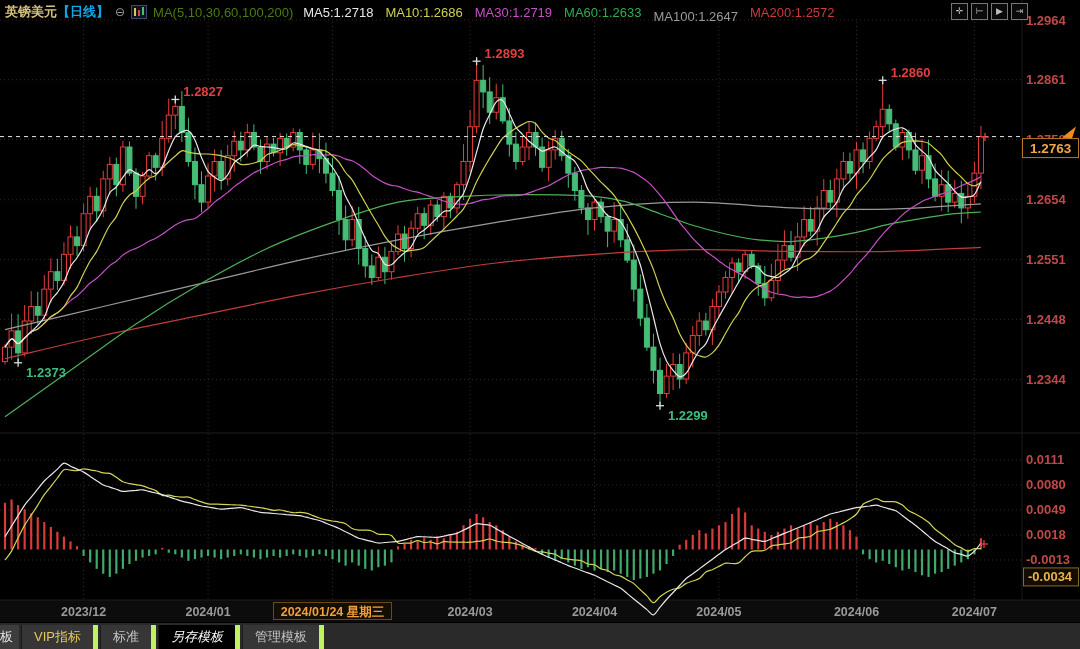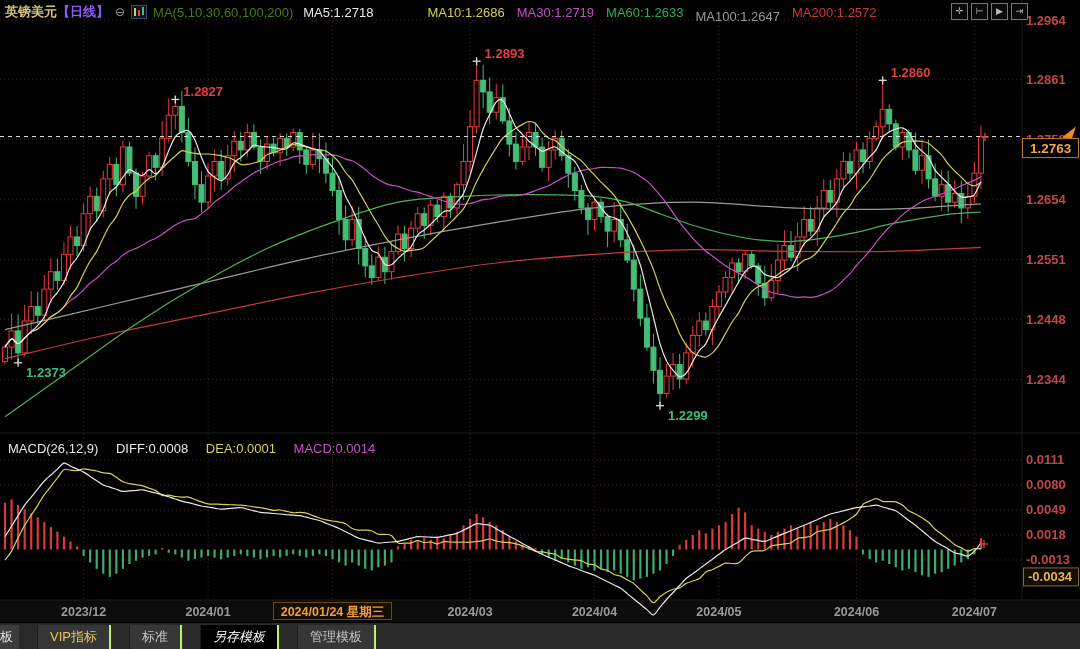--- a/index.html
+++ b/index.html
@@ -3,39 +3,39 @@
 <meta charset="utf-8">
 <style>
   html,body{margin:0;padding:0;background:#000;}
   #stage{position:relative;width:1080px;height:649px;background:#000;overflow:hidden;
          font-family:"Liberation Sans","DejaVu Sans",sans-serif;padding-left:26px;}
   #chart-svg{position:absolute;left:0;top:0;}
   
   #hdr{position:absolute;left:0;top:0;width:948px;height:24px;display:flex;align-items:center;
        font-size:13px;color:#ddd;white-space:nowrap;}
   #hdr .sym{color:#d6c27a;font-weight:bold;margin-left:5px;}
-  #hdr .per{color:#8b5cf6;font-weight:bold;}
+  #hdr .per{color:#0ea5e9;font-weight:bold;}
   #hdr .circ{color:#9a9a9a;margin:0 6px;font-size:12px;}
   #hdr .mini{display:inline-block;width:14px;height:12px;background:#10141f;border:1px solid #3a4a6a;margin-right:6px;position:relative;}
   #hdr .mini i{position:absolute;left:2px;top:2px;width:2px;height:8px;background:#cfd04f;}
   #hdr .mini em{position:absolute;left:6px;top:4px;width:2px;height:6px;background:#e04040;}
   #hdr .mini u{position:absolute;left:10px;top:1px;width:2px;height:8px;background:#45bd76;}
   #hdr .malab{color:#4d7c0f;margin-right:10px;}
   #hdr .leg{margin-right:12px;}
   #tools{position:absolute;right:78px;top:3px;display:flex;gap:3px;}
   .tool{width:15px;height:15px;border:1px solid #777;color:#bbb;font-size:9px;line-height:14px;
         text-align:center;background:#0a0a0a;cursor:pointer;}
   
   #macdhdr{position:absolute;left:8px;top:441px;font-size:13px;white-space:nowrap;color:#e5e5e5;}
   #macdhdr span{margin-right:14px;}
   
   #tabbar{position:absolute;left:0;top:622px;width:1080px;height:27px;background:#2a2a2a;
           border-top:1px solid #000;display:flex;align-items:center;font-size:13px;color:#c5c5c5;}
-  .tab{padding:3px 12px;margin-left:18px;background:#363636;border-left:1px solid #1c1c1c;
-       border-right:2px solid #bef264;cursor:pointer;}
+  .tab{padding:3px 12px;margin-left:2px;background:#363636;border-left:1px solid #1c1c1c;
+       border-right:5px solid #bef264;cursor:pointer;}
   .tab.active{background:#000000;color:#fff;font-style:italic;}
   .tab.vip{color:#e8c85a;}
   .tab-partial{padding:3px 6px 3px 0;background:#3d3d3d;color:#e5e5e5;cursor:pointer;}
 </style>
 </head>
 <body>
 
 <div id="stage">
 
   <svg id="chart-svg" width="1080" height="649" viewBox="0 0 1080 649">
@@ -574,40 +574,34 @@
     <span class="sym">英镑美元</span>
     <span class="per">【日线】</span>
     <span class="circ">⊖</span>
     <span class="mini">
         <i></i>
         <em></em>
         <u></u>
       </span>
     <span class="malab">MA(5,10,30,60,100,200)</span>
     <span class="leg" style="color: rgb(232, 232, 232);">MA5:1.2718</span>
-    <span class="leg" style="color: rgb(207, 208, 79); margin-left: 42px;">MA10:1.2686</span>
+    <span class="leg" style="color: rgb(207, 208, 79);">MA10:1.2686</span>
     <span class="leg" style="color: rgb(200, 79, 200);">MA30:1.2719</span>
     <span class="leg" style="color: rgb(47, 174, 79);">MA60:1.2633</span>
     <span class="leg" style="color: rgb(154, 154, 154); margin-top: 9px;">MA100:1.2647</span>
     <span class="leg" style="color: rgb(204, 58, 58);">MA200:1.2572</span>
   </div>
 
   <div id="tools">
     <span class="tool">✛</span>
     <span class="tool">⊢</span>
     <span class="tool">▶</span>
     <span class="tool">⇥</span>
   </div>
 
-  <div id="macdhdr">
-    <span>MACD(26,12,9)</span>
-    <span style="color: rgb(232, 232, 232);">DIFF:0.0008</span>
-    <span style="color: rgb(212, 212, 84);">DEA:0.0001</span>
-    <span style="color: rgb(200, 79, 200);">MACD:0.0014</span>
-  </div>
 
   <div id="tabbar">
     <span class="tab-partial">板</span>
     <span class="tab vip">VIP指标</span>
     <span class="tab">标准</span>
     <span class="tab active">另存模板</span>
     <span class="tab">管理模板</span>
   </div>
 
 </div>

